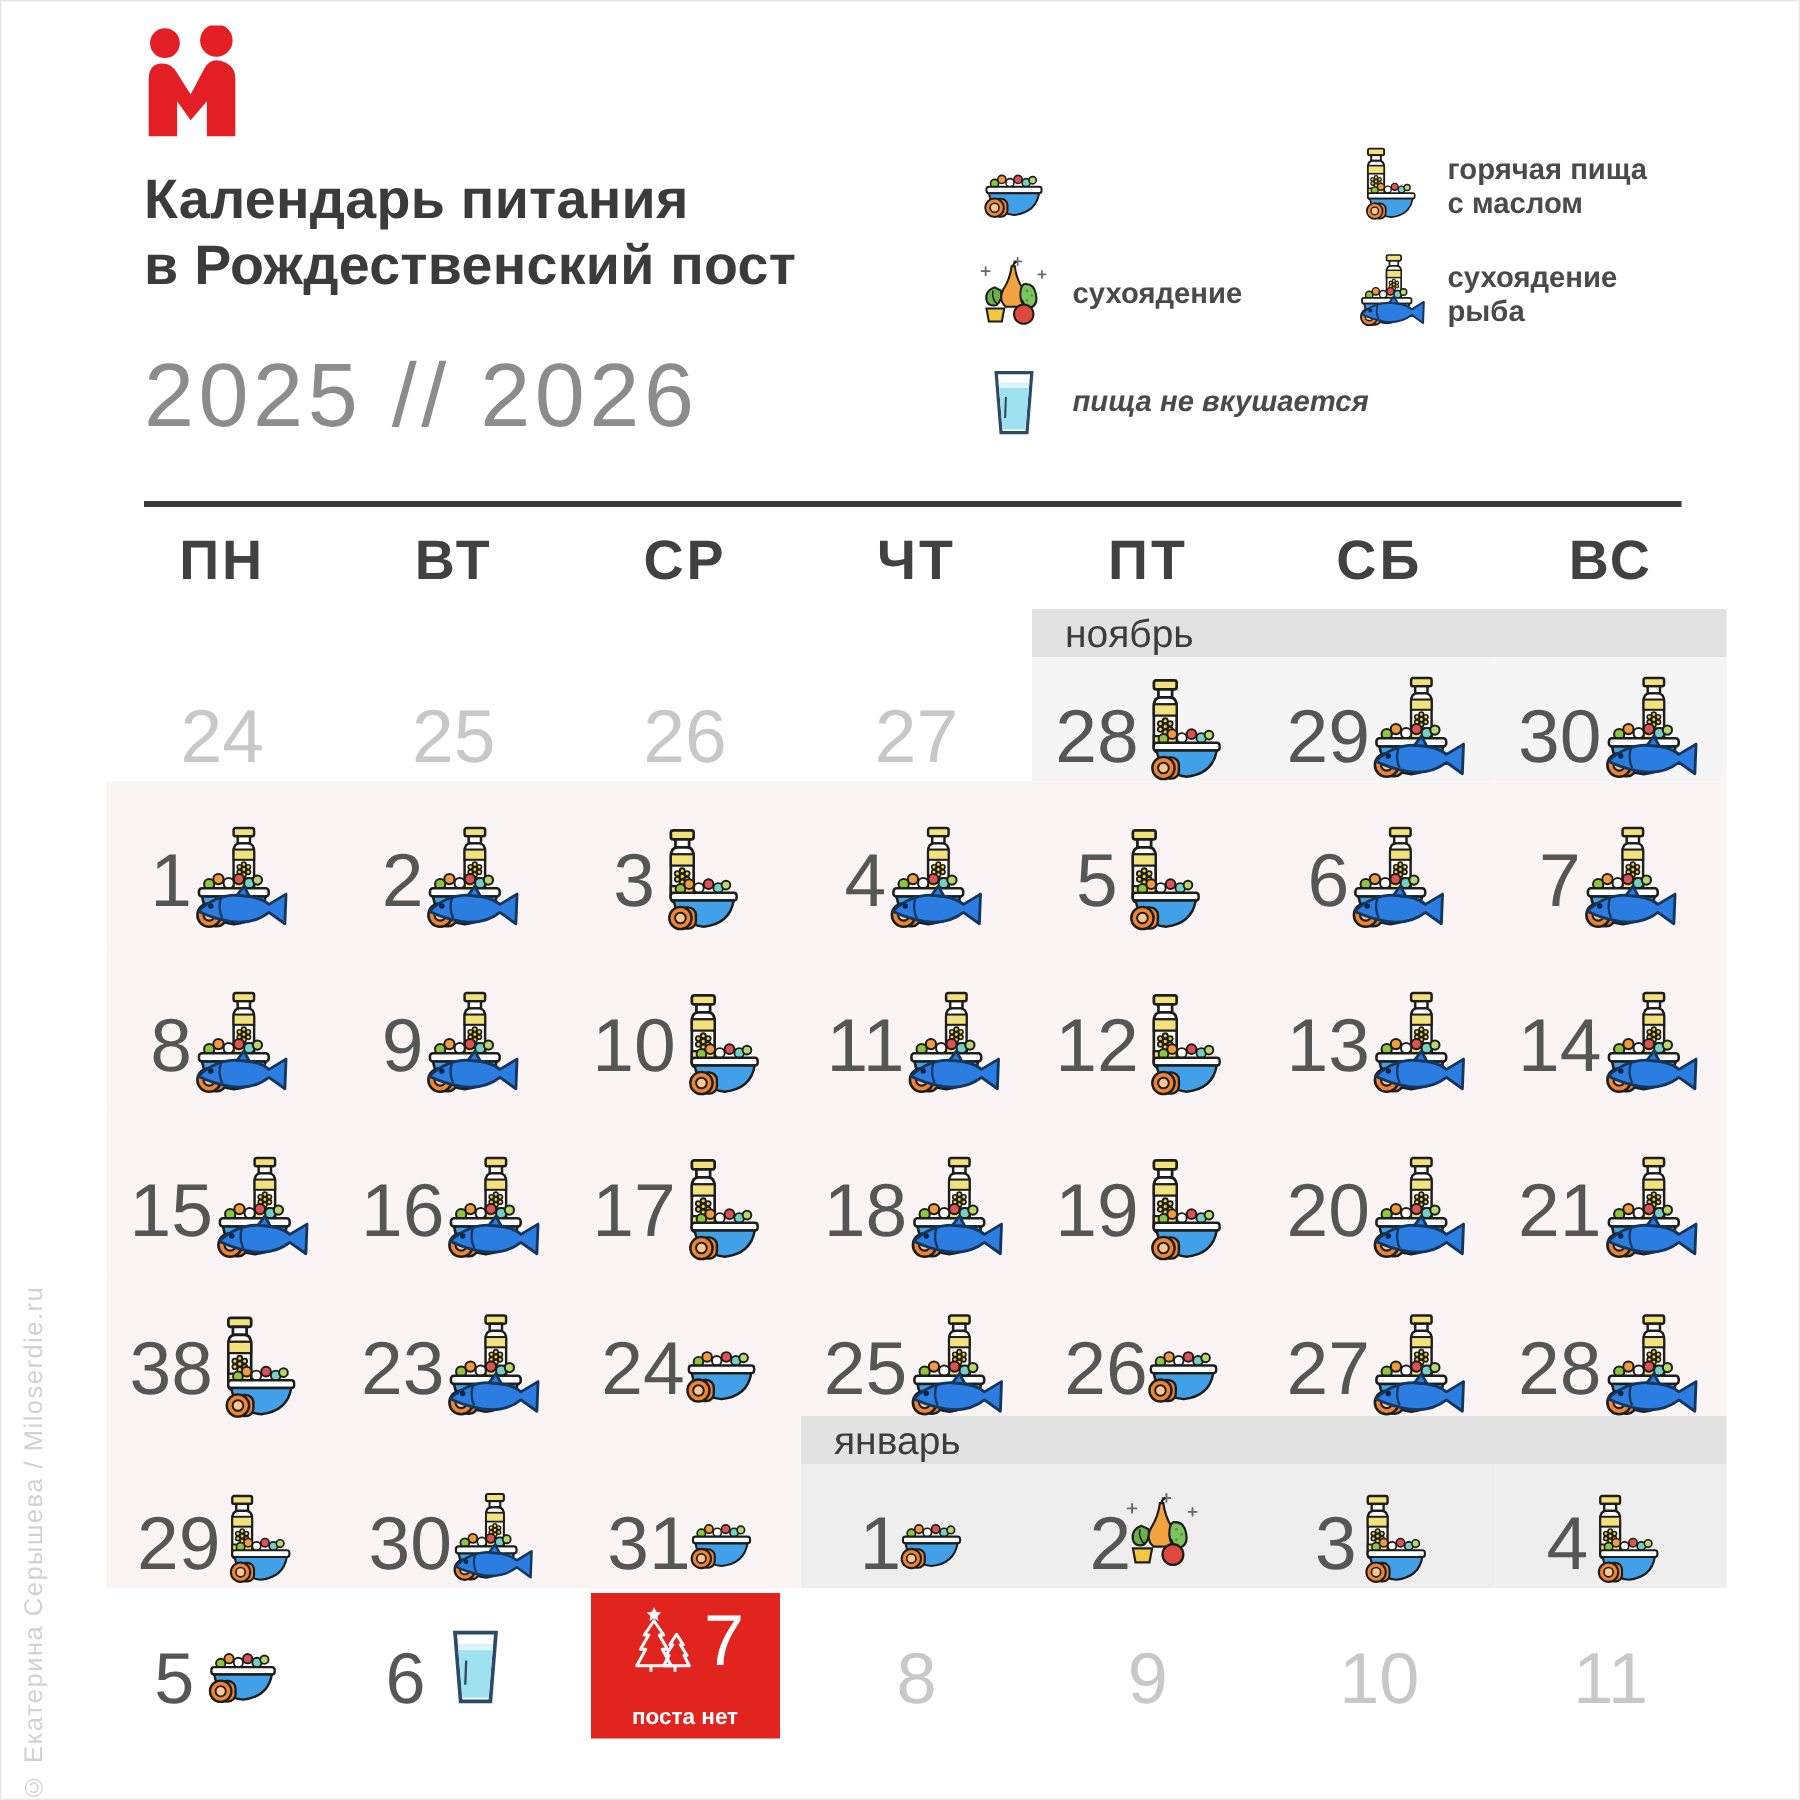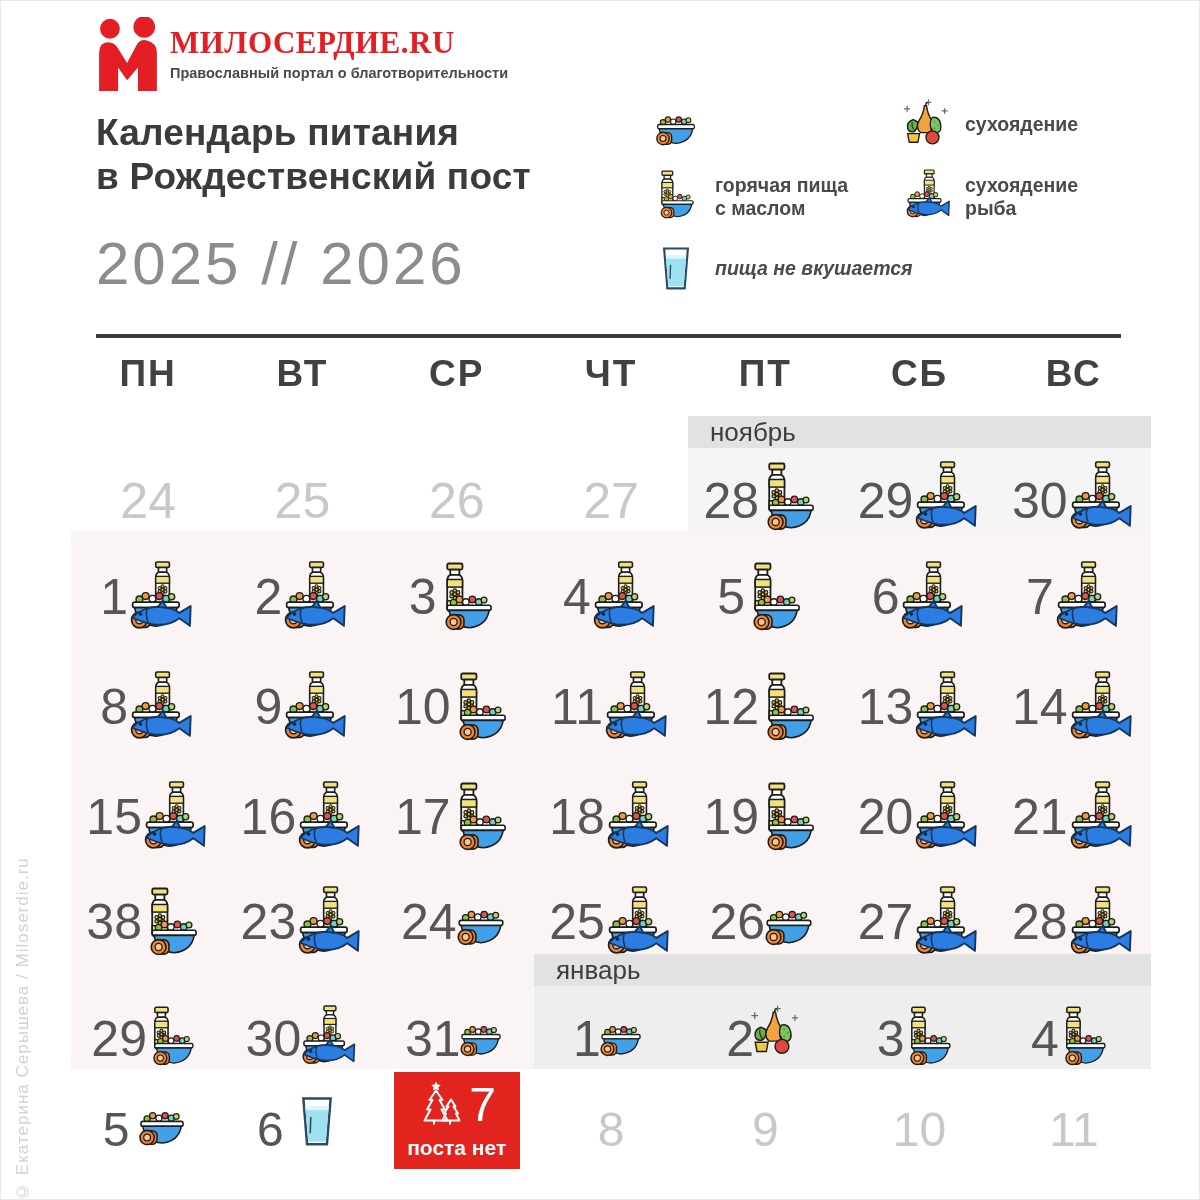--- a/index.html
+++ b/index.html
@@ -29,21 +29,21 @@
   .lg-label{font-size:19.5px;font-weight:700;color:#4a4a4a;line-height:1.2;max-width:142px;}
   .lg-item:nth-child(5) .lg-label{max-width:none;white-space:nowrap;}
 
   .divider{position:absolute;left:95px;top:333px;width:1025px;height:4px;background:#3a3a3a;}
 
   
   .weekdays{position:absolute;left:70px;top:352px;width:1080px;display:flex;}
   .wd{flex:1 1 0;text-align:center;font-size:37px;font-weight:600;color:#414141;letter-spacing:2px;}
 
   
-  .calendar{position:absolute;left:70px;top:415px;width:1080px;}
+  .calendar{position:absolute;left:70px;top:405px;width:1080px;}
   .row{display:flex;position:relative;}
   .band{background:#e2e2e2;font-size:26px;font-weight:500;color:#3d3d3d;padding-left:22px;
         display:flex;align-items:center;box-sizing:border-box;z-index:2;height:32px;}
   .band-dec{background:#f0e2e2;width:100%;}
   .nov-row{height:115px;padding-top:32px;box-sizing:border-box;}
   .nov-row .band-top{position:absolute;top:0;left:617px;width:463px;}
   .dec-row{height:110px;}
   .mix1-row{height:125px;}
   .mix1-row .band-bottom{position:absolute;bottom:0;left:463px;width:617px;}
   .mix1-row .cell{padding-bottom:26px;box-sizing:border-box;}
@@ -68,44 +68,40 @@
   .bottom-row .cal-icon{width:62px;height:64px;margin-top:6px;margin-left:2px;}
   .bottom-row .num{font-size:48px;}
 
   .cell.special{align-items:flex-start;}
   .nofast{width:126px;height:97px;background:#e2241f;margin-top:3px;display:flex;flex-direction:column;
           align-items:center;}
   .nofast-top{display:flex;align-items:center;margin-top:5px;}
   .tree-icon{width:50px;height:56px;}
   .tree-icon svg{width:100%;height:100%;display:block;}
   .nofast-num{color:#ffffff;font-size:48px;font-weight:300;line-height:1;margin-left:2px;}
-  .nofast-label{color:#ffffff;font-size:21px;font-weight:700;margin-top:3px;}
+  .nofast-label{color:#ffffff;font-size:15px;font-weight:700;margin-top:13px;}
 
   
   .watermark{position:absolute;left:12px;top:735px;height:465px;writing-mode:vertical-rl;
              transform:rotate(180deg);font-size:17px;color:#d2d2d2;letter-spacing:1px;}
 </style>
 </head>
 <body>
 
 <div class="canvas">
 
   <div class="logo">
     <div class="logo-mark">
       <svg viewBox="0 0 70 82">
         <g fill="#e31e24">
           <circle cx="15" cy="13" r="11"></circle>
           <circle cx="53" cy="11" r="12"></circle>
           <path d="M3 82 V40 Q3 28 13 28 Q20 28 24 35 L34 51 L44 32 Q48 24 56 26 Q67 29 67 39 V82 H46 V56 L34 70 L24 56 V82 Z"></path>
         </g>
       </svg>
-    </div>
-    <div class="logo-text">
-      <div class="logo-title">МИЛОСЕРДИЕ.RU</div>
-      <div class="logo-tagline">Православный портал о благотворительности</div>
     </div>
   </div>
 
   <div class="title">
     <div>Календарь питания</div>
     <div>в Рождественский пост</div>
   </div>
   <div class="year">2025 // 2026</div>
 
   <div class="legend">
@@ -122,20 +118,58 @@
                 <circle cx="71" cy="33" r="4.5" fill="#b5d96a"></circle>
               </g>
               <rect x="14" y="41" width="68" height="8" rx="3" fill="#ffffff" stroke="#1d1d1b" stroke-width="2.5"></rect>
               <path d="M17 49 Q21 73 48 76 Q75 73 79 49 Z" fill="#41a0e8" stroke="#1d1d1b" stroke-width="2.5"></path>
               <rect x="22" y="56" width="18" height="22" rx="8" fill="#ef8434" stroke="#1d1d1b" stroke-width="2.5"></rect>
               <circle cx="24" cy="67" r="11.5" fill="#ef8434" stroke="#1d1d1b" stroke-width="2.5"></circle>
               <circle cx="24" cy="67" r="5.5" fill="#f8c793" stroke="#1d1d1b" stroke-width="2"></circle>
             </g>
           </svg>
         </div>
+      </div>
+      <div class="lg-item">
+        <div class="lg-icon">
+          <svg viewBox="0 0 100 100">
+            <g transform="translate(34,2)">
+              <rect x="-10" y="0" width="20" height="8" rx="2" fill="#f3e27c" stroke="#1d1d1b" stroke-width="2.4"></rect>
+              <rect x="-6" y="8" width="12" height="7" fill="#ffffff" stroke="#1d1d1b" stroke-width="2.4"></rect>
+              <path d="M-10 23 Q-10 15 -4 15 L4 15 Q10 15 10 23 L10 59 Q10 63 6 63 L-6 63 Q-10 63 -10 59 Z" fill="#ffffff" stroke="#1d1d1b" stroke-width="2.4"></path>
+              <rect x="-10" y="21" width="20" height="10" fill="#f3e27c" stroke="#1d1d1b" stroke-width="2"></rect>
+              <rect x="-10" y="49" width="20" height="10" fill="#f3e27c" stroke="#1d1d1b" stroke-width="2"></rect>
+              <g fill="#f3d23c" stroke="#1d1d1b" stroke-width="1.6">
+                <circle cx="0" cy="35.5" r="2.2"></circle>
+                <circle cx="4.3" cy="38" r="2.2"></circle>
+                <circle cx="4.3" cy="43" r="2.2"></circle>
+                <circle cx="0" cy="45.5" r="2.2"></circle>
+                <circle cx="-4.3" cy="43" r="2.2"></circle>
+                <circle cx="-4.3" cy="38" r="2.2"></circle>
+                <circle cx="0" cy="40.5" r="2.2"></circle>
+              </g>
+            </g>
+            <g transform="translate(12,22) scale(0.85)">
+              <g stroke="#1d1d1b" stroke-width="2">
+                <circle cx="24" cy="37" r="5" fill="#8cc63f"></circle>
+                <circle cx="33" cy="32" r="5" fill="#f29a3e"></circle>
+                <circle cx="43" cy="36" r="5" fill="#ffffff"></circle>
+                <circle cx="53" cy="32" r="5" fill="#e05252"></circle>
+                <circle cx="63" cy="36" r="5" fill="#74cfc4"></circle>
+                <circle cx="71" cy="33" r="4.5" fill="#b5d96a"></circle>
+              </g>
+              <rect x="14" y="41" width="68" height="8" rx="3" fill="#ffffff" stroke="#1d1d1b" stroke-width="2.5"></rect>
+              <path d="M17 49 Q21 73 48 76 Q75 73 79 49 Z" fill="#41a0e8" stroke="#1d1d1b" stroke-width="2.5"></path>
+              <rect x="22" y="56" width="18" height="22" rx="8" fill="#ef8434" stroke="#1d1d1b" stroke-width="2.5"></rect>
+              <circle cx="24" cy="67" r="11.5" fill="#ef8434" stroke="#1d1d1b" stroke-width="2.5"></circle>
+              <circle cx="24" cy="67" r="5.5" fill="#f8c793" stroke="#1d1d1b" stroke-width="2"></circle>
+            </g>
+          </svg>
+        </div>
+        <div class="lg-label">горячая пища с маслом</div>
       </div>
       <div class="lg-item">
         <div class="lg-icon">
           <svg viewBox="0 0 100 100">
             <g stroke="#6a6a6a" stroke-width="2.2" stroke-linecap="round">
               <path d="M10 20 h10 M15 15 v10 M50 8 h9 M54.5 3.5 v9 M80 24 h9 M84.5 19.5 v9"></path>
             </g>
             <path d="M49 14 Q49 10 53 8" fill="none" stroke="#1d1d1b" stroke-width="2.5"></path>
             <path d="M26 40 Q14 44 16 56 Q18 64 28 62 Q36 56 34 44 Z" fill="#6ab04c" stroke="#1d1d1b" stroke-width="2.5"></path>
             <path d="M30 62 Q22 54 24 44" fill="none" stroke="#1d1d1b" stroke-width="1.8"></path>
@@ -149,58 +183,20 @@
             <path d="M16 66 h22 l-3 16 h-16 Z" fill="#f3c83e" stroke="#1d1d1b" stroke-width="2.5"></path>
             <circle cx="62" cy="73" r="12" fill="#e0473d" stroke="#1d1d1b" stroke-width="2.5"></circle>
             <path d="M62 61 Q61 56 58 55" fill="none" stroke="#1d1d1b" stroke-width="2.5"></path>
           </svg>
         </div>
         <div class="lg-label">сухоядение</div>
       </div>
       <div class="lg-item">
         <div class="lg-icon">
           <svg viewBox="0 0 100 100">
-            <g transform="translate(34,2)">
-              <rect x="-10" y="0" width="20" height="8" rx="2" fill="#f3e27c" stroke="#1d1d1b" stroke-width="2.4"></rect>
-              <rect x="-6" y="8" width="12" height="7" fill="#ffffff" stroke="#1d1d1b" stroke-width="2.4"></rect>
-              <path d="M-10 23 Q-10 15 -4 15 L4 15 Q10 15 10 23 L10 59 Q10 63 6 63 L-6 63 Q-10 63 -10 59 Z" fill="#ffffff" stroke="#1d1d1b" stroke-width="2.4"></path>
-              <rect x="-10" y="21" width="20" height="10" fill="#f3e27c" stroke="#1d1d1b" stroke-width="2"></rect>
-              <rect x="-10" y="49" width="20" height="10" fill="#f3e27c" stroke="#1d1d1b" stroke-width="2"></rect>
-              <g fill="#f3d23c" stroke="#1d1d1b" stroke-width="1.6">
-                <circle cx="0" cy="35.5" r="2.2"></circle>
-                <circle cx="4.3" cy="38" r="2.2"></circle>
-                <circle cx="4.3" cy="43" r="2.2"></circle>
-                <circle cx="0" cy="45.5" r="2.2"></circle>
-                <circle cx="-4.3" cy="43" r="2.2"></circle>
-                <circle cx="-4.3" cy="38" r="2.2"></circle>
-                <circle cx="0" cy="40.5" r="2.2"></circle>
-              </g>
-            </g>
-            <g transform="translate(12,22) scale(0.85)">
-              <g stroke="#1d1d1b" stroke-width="2">
-                <circle cx="24" cy="37" r="5" fill="#8cc63f"></circle>
-                <circle cx="33" cy="32" r="5" fill="#f29a3e"></circle>
-                <circle cx="43" cy="36" r="5" fill="#ffffff"></circle>
-                <circle cx="53" cy="32" r="5" fill="#e05252"></circle>
-                <circle cx="63" cy="36" r="5" fill="#74cfc4"></circle>
-                <circle cx="71" cy="33" r="4.5" fill="#b5d96a"></circle>
-              </g>
-              <rect x="14" y="41" width="68" height="8" rx="3" fill="#ffffff" stroke="#1d1d1b" stroke-width="2.5"></rect>
-              <path d="M17 49 Q21 73 48 76 Q75 73 79 49 Z" fill="#41a0e8" stroke="#1d1d1b" stroke-width="2.5"></path>
-              <rect x="22" y="56" width="18" height="22" rx="8" fill="#ef8434" stroke="#1d1d1b" stroke-width="2.5"></rect>
-              <circle cx="24" cy="67" r="11.5" fill="#ef8434" stroke="#1d1d1b" stroke-width="2.5"></circle>
-              <circle cx="24" cy="67" r="5.5" fill="#f8c793" stroke="#1d1d1b" stroke-width="2"></circle>
-            </g>
-          </svg>
-        </div>
-        <div class="lg-label">горячая пища с маслом</div>
-      </div>
-      <div class="lg-item">
-        <div class="lg-icon">
-          <svg viewBox="0 0 100 100">
             <g transform="translate(56,0) scale(0.9)">
               <rect x="-10" y="0" width="20" height="8" rx="2" fill="#f3e27c" stroke="#1d1d1b" stroke-width="2.4"></rect>
               <rect x="-6" y="8" width="12" height="7" fill="#ffffff" stroke="#1d1d1b" stroke-width="2.4"></rect>
               <path d="M-10 23 Q-10 15 -4 15 L4 15 Q10 15 10 23 L10 59 Q10 63 6 63 L-6 63 Q-10 63 -10 59 Z" fill="#ffffff" stroke="#1d1d1b" stroke-width="2.4"></path>
               <rect x="-10" y="21" width="20" height="10" fill="#f3e27c" stroke="#1d1d1b" stroke-width="2"></rect>
               <rect x="-10" y="49" width="20" height="10" fill="#f3e27c" stroke="#1d1d1b" stroke-width="2"></rect>
               <g fill="#f3d23c" stroke="#1d1d1b" stroke-width="1.6">
                 <circle cx="0" cy="35.5" r="2.2"></circle>
                 <circle cx="4.3" cy="38" r="2.2"></circle>
                 <circle cx="4.3" cy="43" r="2.2"></circle>

